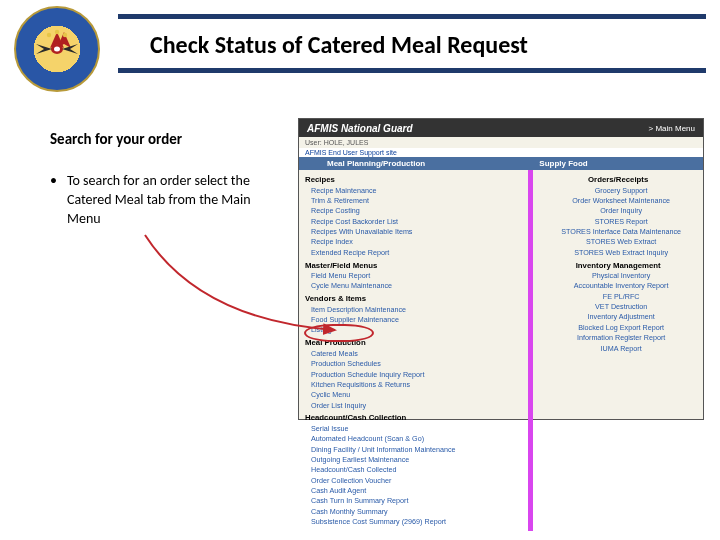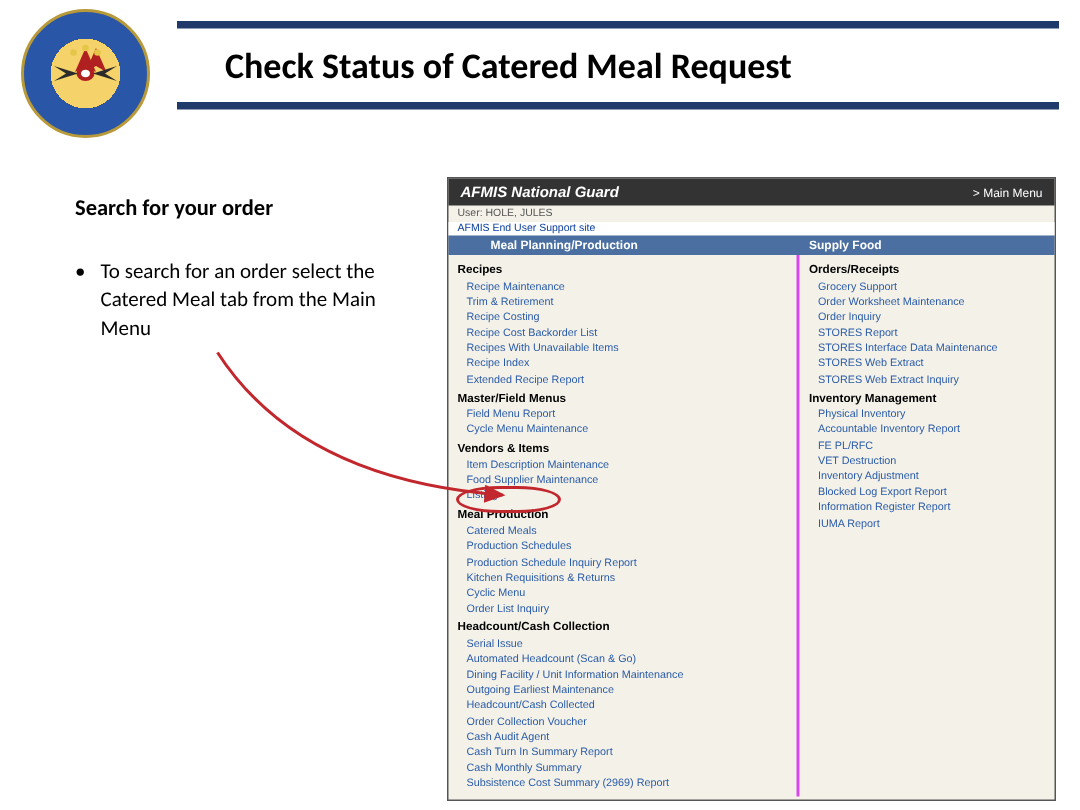--- a/index.html
+++ b/index.html
@@ -7,33 +7,33 @@
   .header { position: relative; height: 78px; }
   .rule1 { position: absolute; left: 118px; right: 14px; top: 14px; height: 5px; background: #1f3a6b; }
   .rule2 { position: absolute; left: 118px; right: 14px; top: 68px; height: 5px; background: #1f3a6b; }
   .title { position: absolute; left: 150px; top: 30px; font-size: 24px; font-weight: 700; color: #000; }
   .logo { position: absolute; left: 14px; top: 6px; width: 86px; height: 86px; border-radius: 50%; background: radial-gradient(circle at 50% 50%, #f5d36a 0 40%, #2956a6 40% 100%); border: 2px solid #b89a3a; display:flex; align-items:center; justify-content:center; }
   .logo svg { width: 54px; height: 54px; }
   .left-col { position: absolute; left: 50px; top: 130px; width: 230px; }
   .search-title { font-size: 15px; font-weight: 700; margin-bottom: 24px; color: #000; }
   .bullet-row { display:flex; gap:10px; font-size:14px; color:#000; line-height:1.35; }
   .bullet-dot { flex:0 0 auto; }
-  .app { position: absolute; left: 298px; top: 118px; width: 406px; height: 416px; border: 1px solid #555; background:#f4f2e8; font-family: Arial, sans-serif; font-size: 7.5px; color:#444; }
+  .app { position: absolute; left: 298px; top: 118px; width: 406px; height: 302px; border: 1px solid #555; background:#f4f2e8; font-family: Arial, sans-serif; font-size: 7.5px; color:#444; }
   .app-bar { background:#333; color:#fff; display:flex; align-items:center; justify-content:space-between; padding:3px 8px; height:18px; }
   .app-bar .brand { font-style: italic; font-weight:700; font-size:10px; }
   .app-bar .mm { font-size:8px; }
   .user-row { padding:2px 6px; font-size:7px; color:#555; }
   .support-row { background:#fff; padding:1px 6px; font-size:7px; color:#0a3f9a; }
   .blue-bar { display:flex; background:#4a6fa0; color:#fff; font-weight:700; font-size:8px; }
   .blue-bar .bcell { padding:2px 6px; }
   .blue-bar .bcell.left { flex:0 0 58%;padding-left:28px; }
   .cols { display:flex; }
   .col { padding:2px 6px 4px 6px; }
-  .col.left { flex:0 0 58%; border-right:2px solid #d946ef; }
-  .col.right { flex:1; }
+  .col.left { flex:0 0 58%; border-right:5px solid #d946ef; }
+  .col.right { flex:1;text-align:center; }
   .sect { color:#000; font-weight:700; font-size:7.8px; margin-top:3px; margin-bottom:1px; }
   .item { color:#295aa8; font-size:7.2px; padding:0.5px 0 0.5px 6px; line-height:1.3; cursor:pointer; }
   .ring { position:absolute; border:2px solid #c1272d; border-radius:50% / 60%; width:70px; height:18px; pointer-events:none; }
   .arrow { position:absolute; pointer-events:none; }
 
 </style>
 </head>
 <body>
 
 <div class="header">

